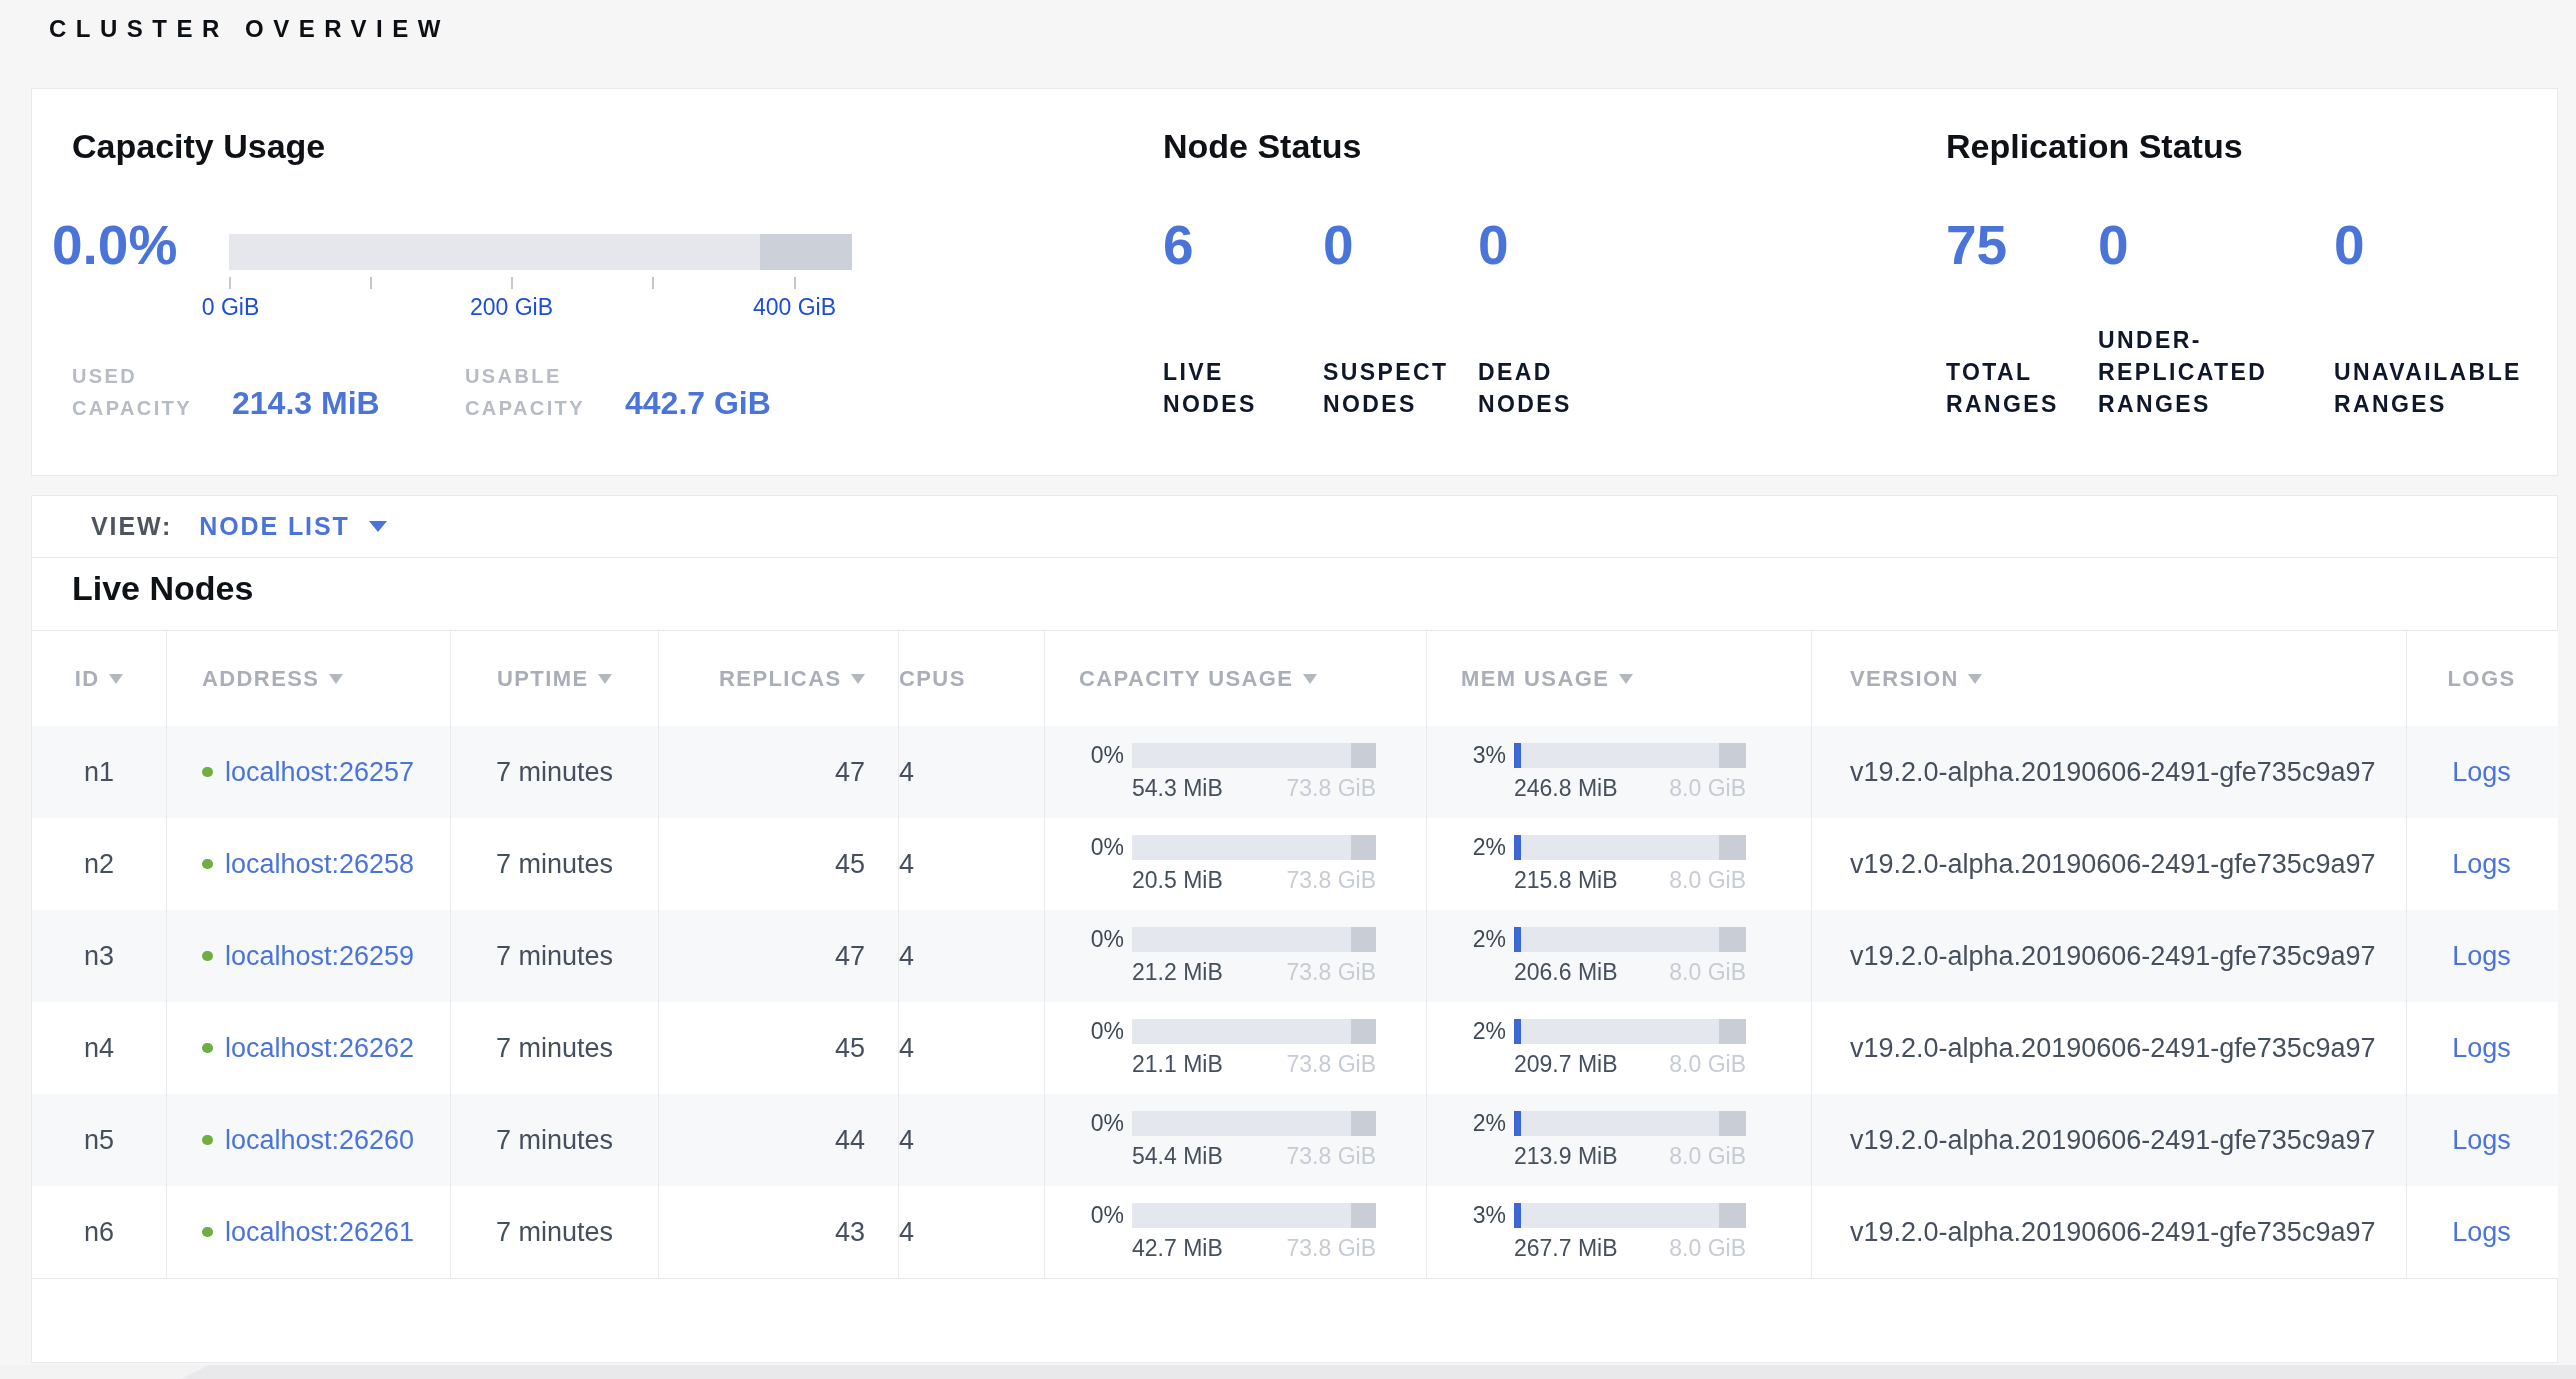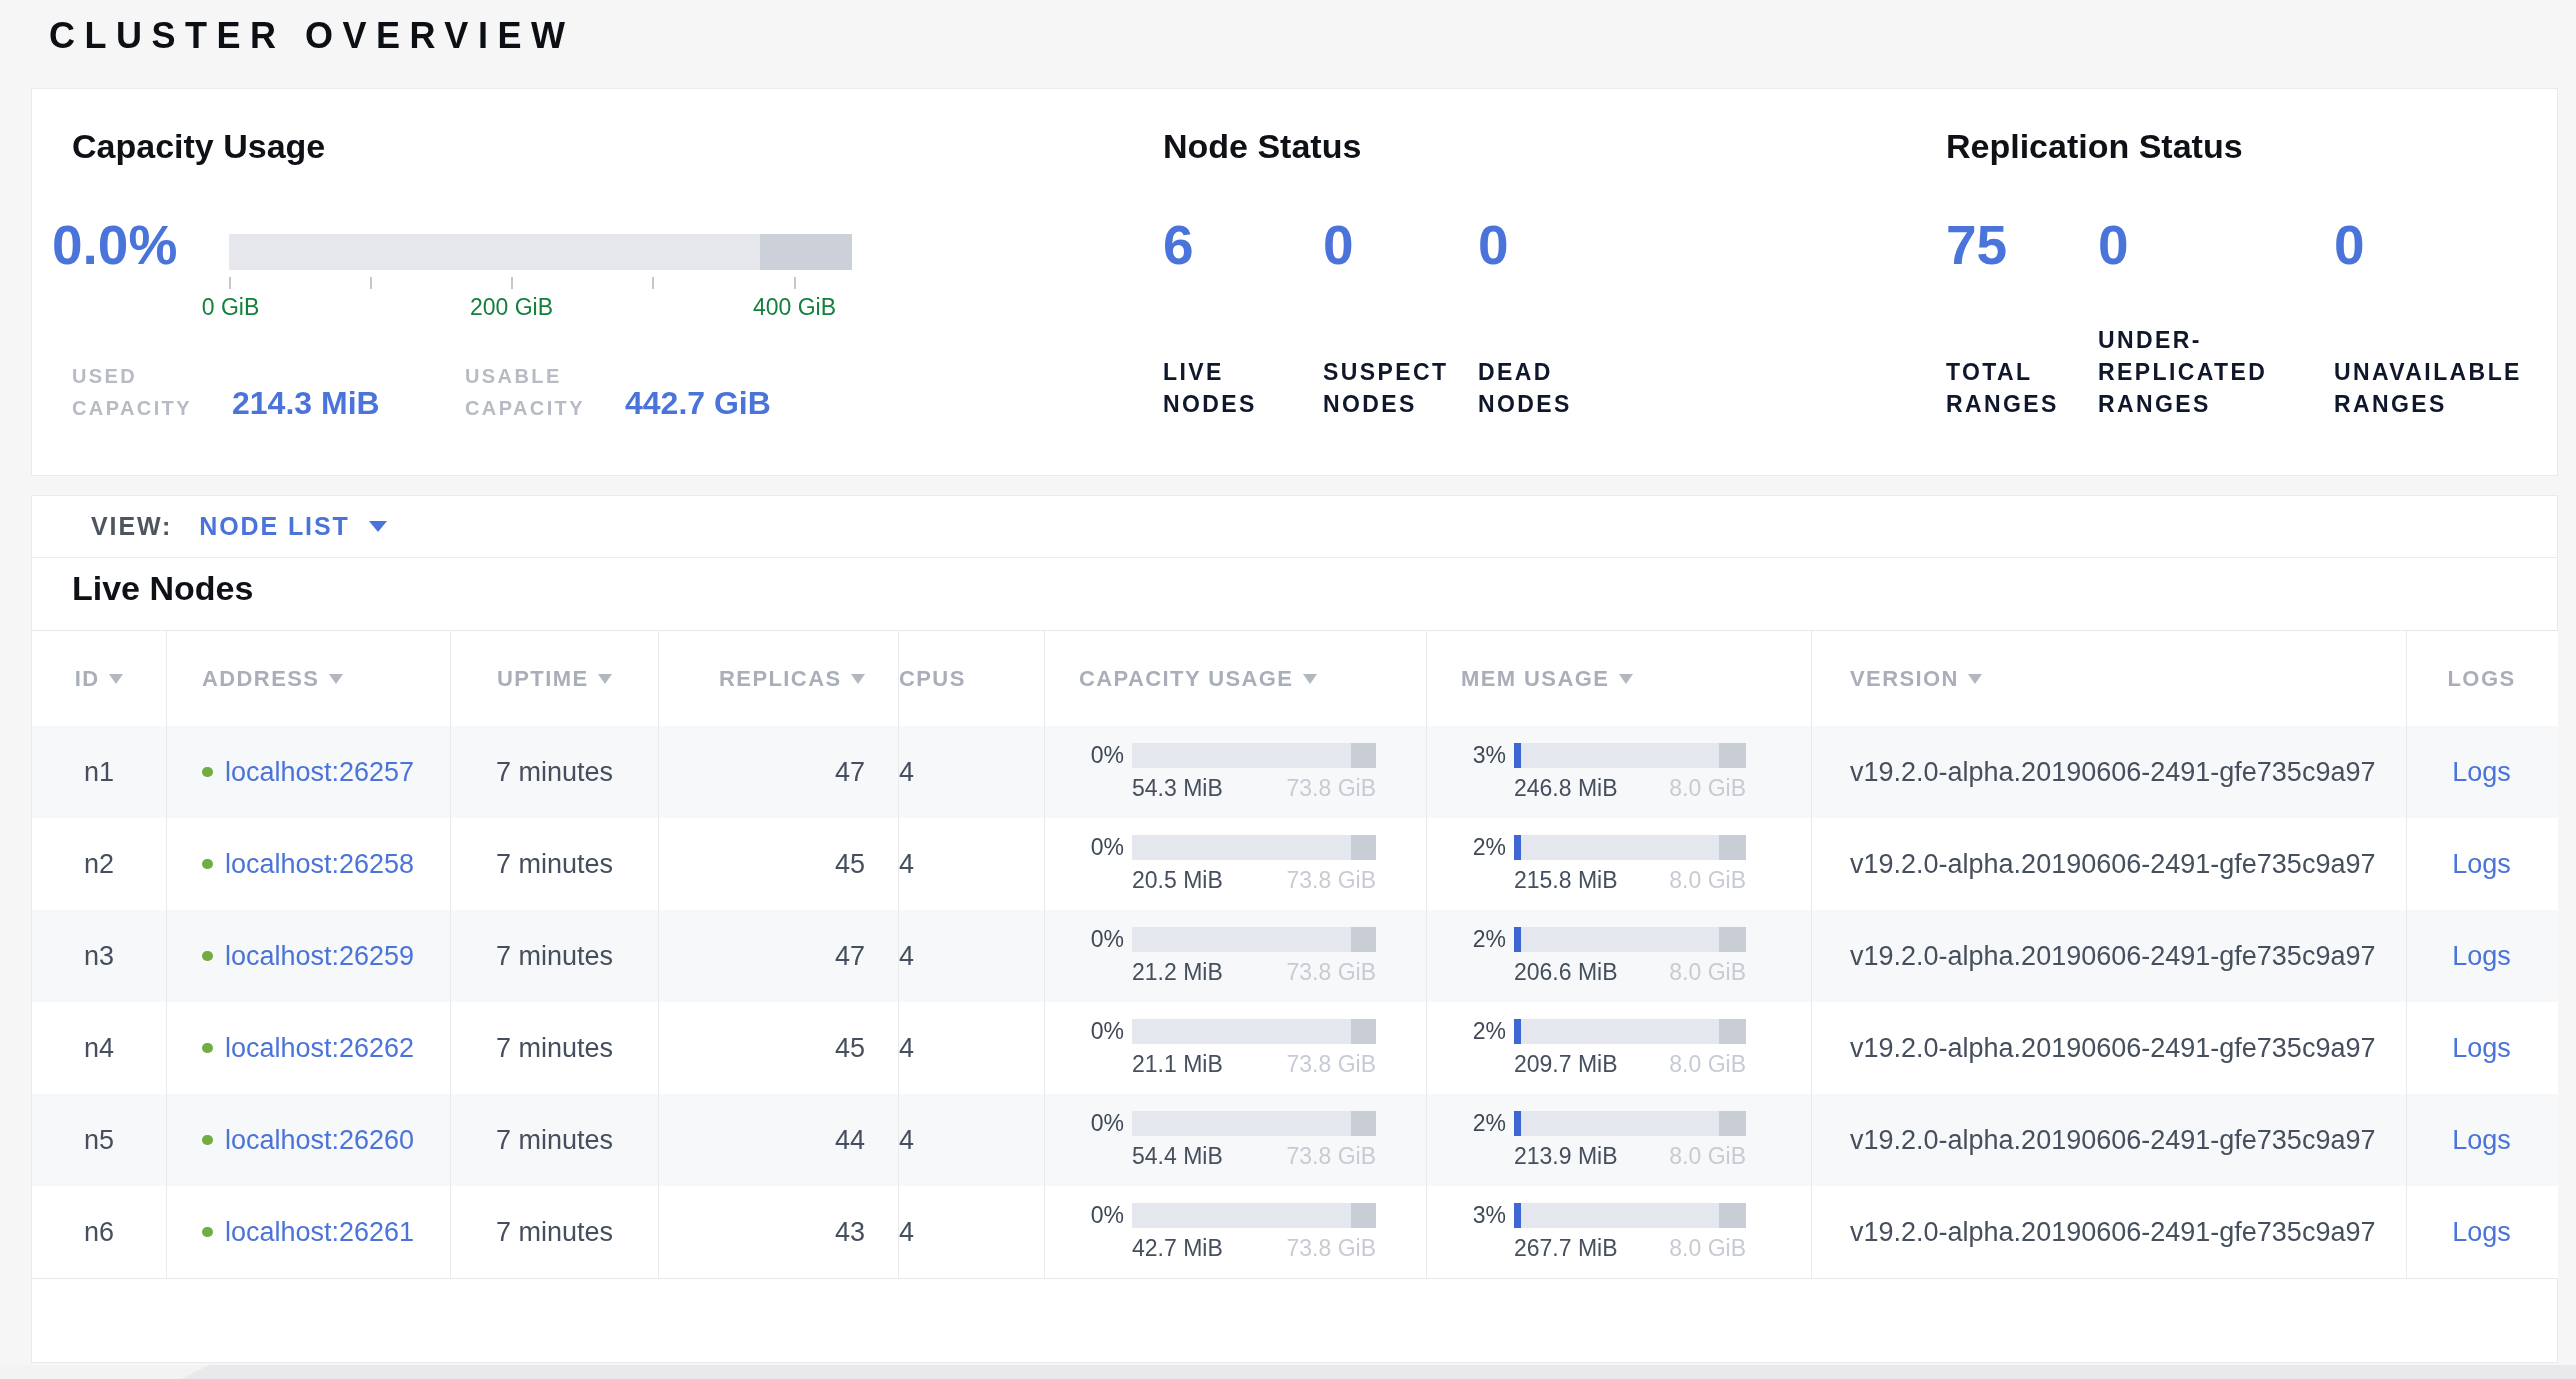--- a/index.html
+++ b/index.html
@@ -1,40 +1,40 @@
 <!DOCTYPE html>
 <html style="font-size:15px"><head>
 <meta charset="utf-8">
 <style>
   * { margin:0; padding:0; box-sizing:border-box; }
   html,body { width:2576px; height:1379px; overflow:hidden;
     background:#f6f6f7; font-family:"Liberation Sans", sans-serif; }
 
   .page-title { position:absolute; left:49px; top:15px;
-    font-size:36px; font-weight:700; letter-spacing:9.5px; color:#0c0f13; }
+    font-size:24px; font-weight:700; letter-spacing:9.5px; color:#0c0f13; }
 
   .card { position:absolute; left:31px; width:2527px; background:#ffffff;
     border:1px solid #e9eaec; }
   .card.summary { top:88px; height:388px; }
   .card.main { top:495px; height:868px; }
   .viewbar-divider { position:absolute; left:0; right:0; top:61px; height:1px; background:#eaebed; }
 
   .sec-title { position:absolute; top:38px; font-size:34px; font-weight:700; color:#0e1116; }
 
   .bignum { position:absolute; top:124px; font-size:55px; font-weight:600; color:#4a74d9; }
 
   .statlabel { position:absolute; bottom:55px; font-size:23px; letter-spacing:2.4px;
     color:#0f172a; line-height:32px; font-weight:600;margin-top:8px; }
 
   
   .ovtrack { position:absolute; left:197px; top:145px; width:623px; height:36px; background:#e5e7ed; }
   .ovend { position:absolute; right:0; top:0; bottom:0; width:92px; background:#ccd0d9; }
   .tick { position:absolute; top:188px; width:1.9px; height:12.4px; background:#c3c7ce; }
   .ticklabel { position:absolute; top:205px; width:105px; text-align:center;
-    font-size:23px; color:#15803d; }
+    font-size:23px; color:#1d4ed8; }
 
   .cap-stat { position:absolute; bottom:51px; display:flex; align-items:flex-end; }
   .cap-stat .statlabel2 { width:160px; font-size:20px; letter-spacing:2.4px; color:#b7bbc3;
     line-height:32px; font-weight:600; }
   .cap-stat .statval { font-size:32px; font-weight:600; color:#4a74d9; padding-bottom:1.9px; white-space:nowrap; }
 
   
   .viewbar-content { position:absolute; left:59px; top:0; height:61px; display:flex; align-items:center; }
   .view-label { font-size:25px; letter-spacing:1.9px; color:#4e5560; font-weight:700; }
   .view-selected { margin-left:27px; font-size:25px; letter-spacing:1.9px; color:#4a74d9;

